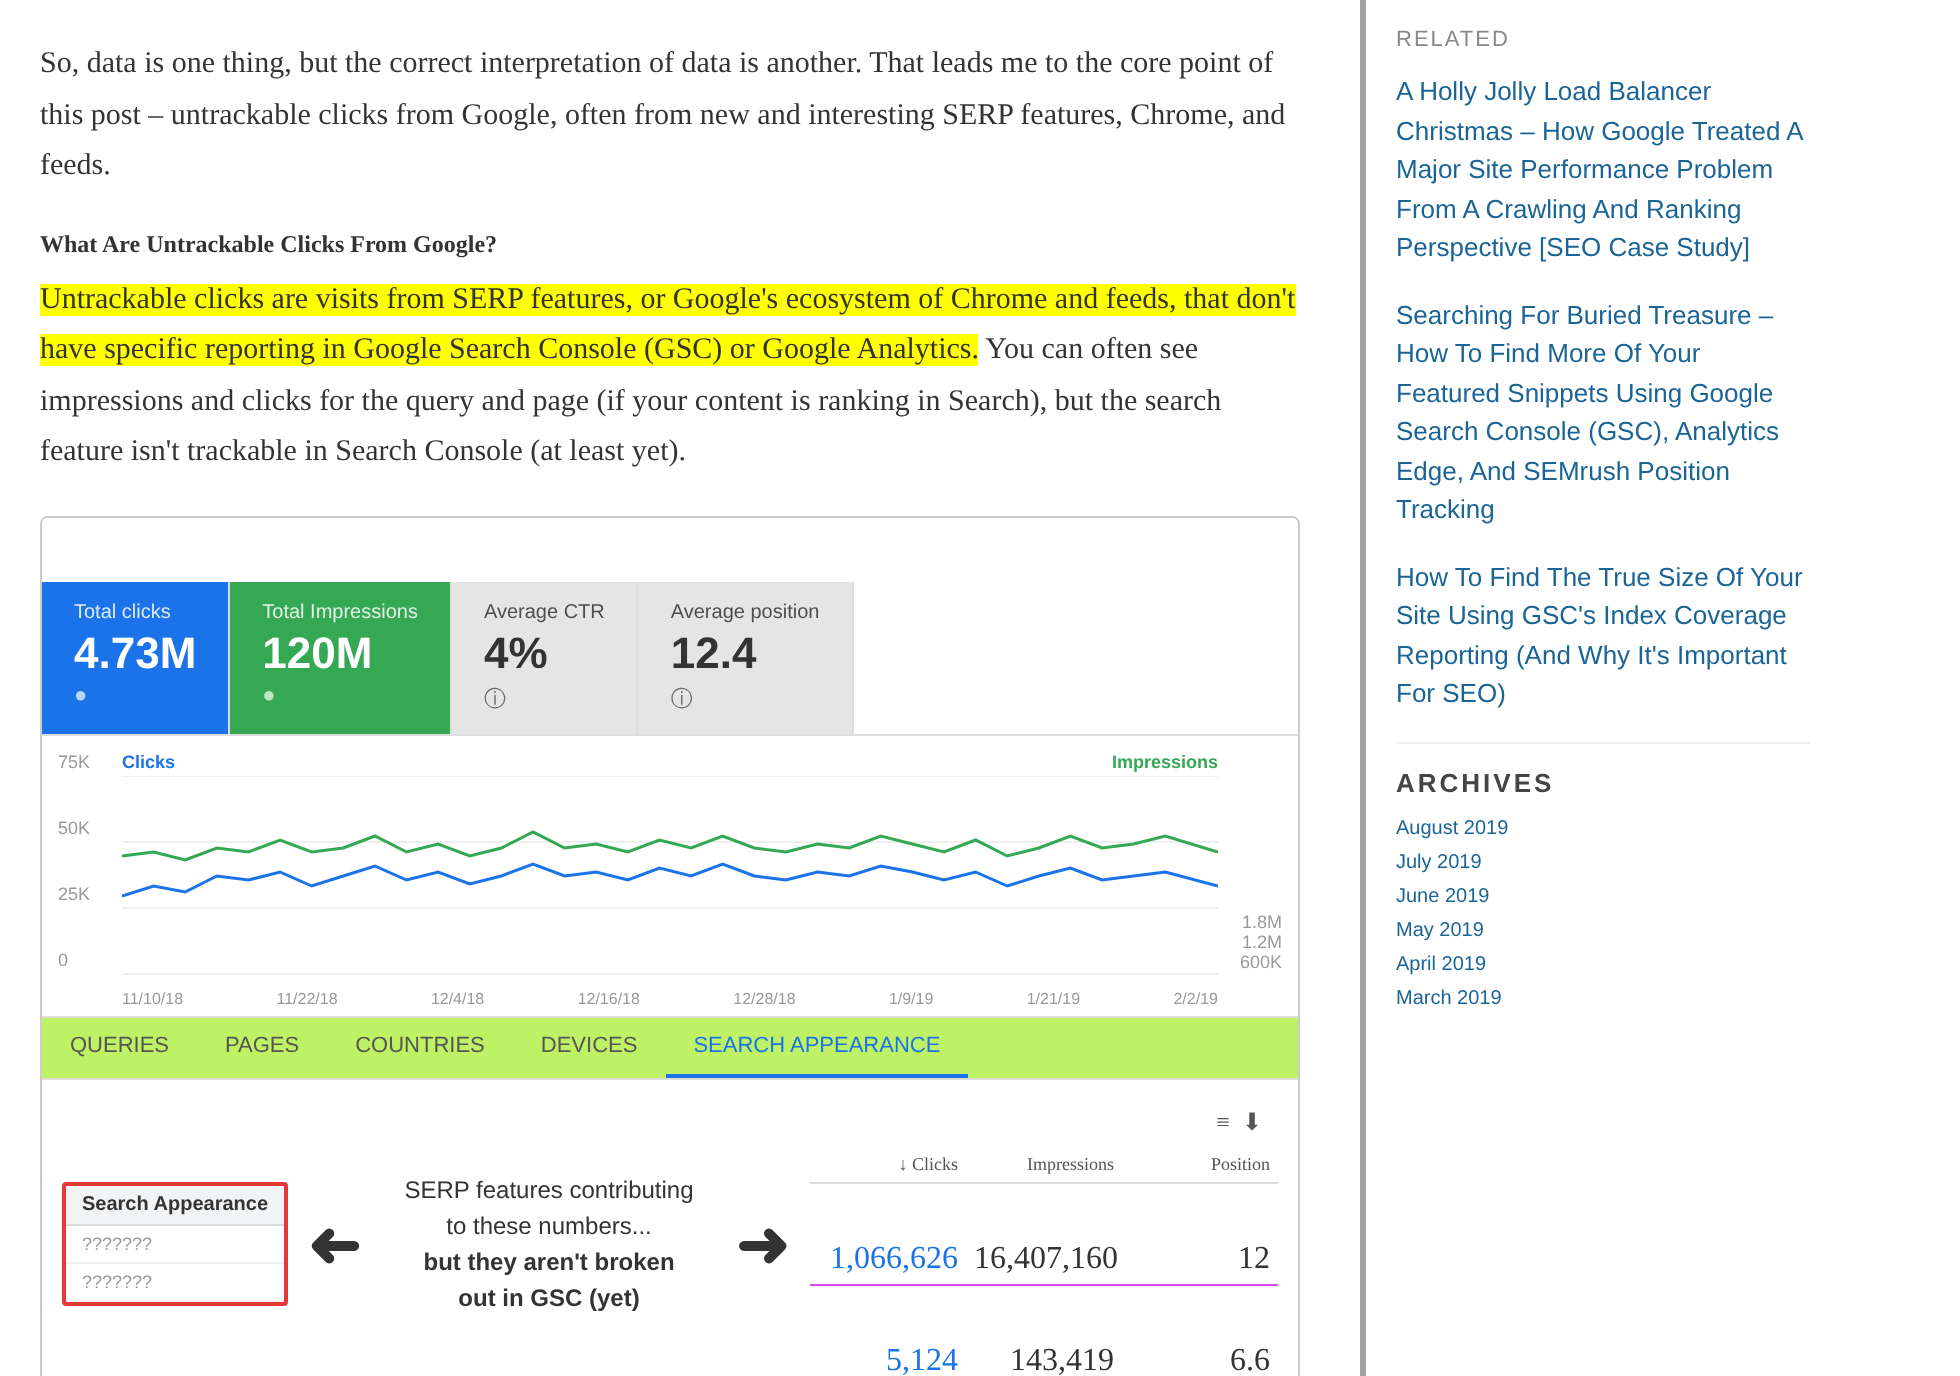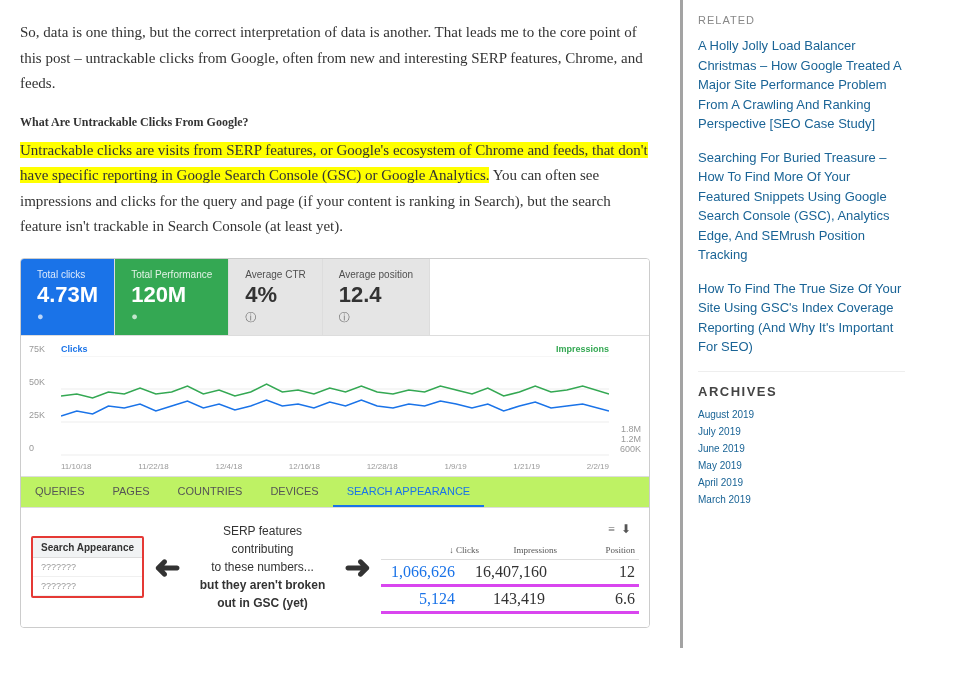--- a/index.html
+++ b/index.html
@@ -62,20 +62,21 @@
 
     
     .gsc-metrics {
       display: flex;
       background: #fff;
       border-bottom: 1px solid #ddd;
     }
     .gsc-metric-box {
       padding: 10px 16px;
       border-right: 1px solid #ddd;
+      margin-top: 32px;
     }
     .gsc-metric-box.clicks-box {
       background: #1a73e8;
       color: #fff;
     }
     .gsc-metric-box.impressions-box {
       background: #34a853;
       color: #fff;
     }
     .gsc-metric-box.ctr-box, .gsc-metric-box.position-box {
@@ -223,23 +224,24 @@
       gap: 8px;
       padding: 4px 4px;
       border-bottom: 1px solid #ddd;
       color: #555;
       font-size: 9px;
     }
     .gsc-tr-header span { width: 70px; text-align: right; }
     .gsc-tr-row {
       display: flex;
       justify-content: flex-end;
-      gap: 20px;
+      gap: 8px;
       padding: 3px 4px;
-      border-bottom: 3px solid #d946ef;
+      border-bottom: 1px solid #d946ef;
+      margin-top: 26px;
     }
     .gsc-tr-row span { width: 70px; text-align: right; }
     .gsc-tr-row .clicks-val { color: #1a73e8; }
     .arrow-right {
       font-size: 28px;
       color: #333;
       align-self: center;
     }
     .arrow-left {
       font-size: 28px;
@@ -316,21 +318,21 @@
 
     <div class="search-console-screenshot">
 
       <div class="gsc-metrics">
         <div class="gsc-metric-box clicks-box">
           <div class="gsc-metric-label">Total clicks</div>
           <div class="gsc-metric-value">4.73M</div>
           <div class="gsc-metric-info">●</div>
         </div>
         <div class="gsc-metric-box impressions-box">
-          <div class="gsc-metric-label">Total Performance</div>
+          <div class="gsc-metric-label">Total Impressions</div>
           <div class="gsc-metric-value">120M</div>
           <div class="gsc-metric-info">●</div>
         </div>
         <div class="gsc-metric-box ctr-box">
           <div class="gsc-metric-label">Average CTR</div>
           <div class="gsc-metric-value">4%</div>
           <div class="gsc-metric-info">ⓘ</div>
         </div>
         <div class="gsc-metric-box position-box">
           <div class="gsc-metric-label">Average position</div>

